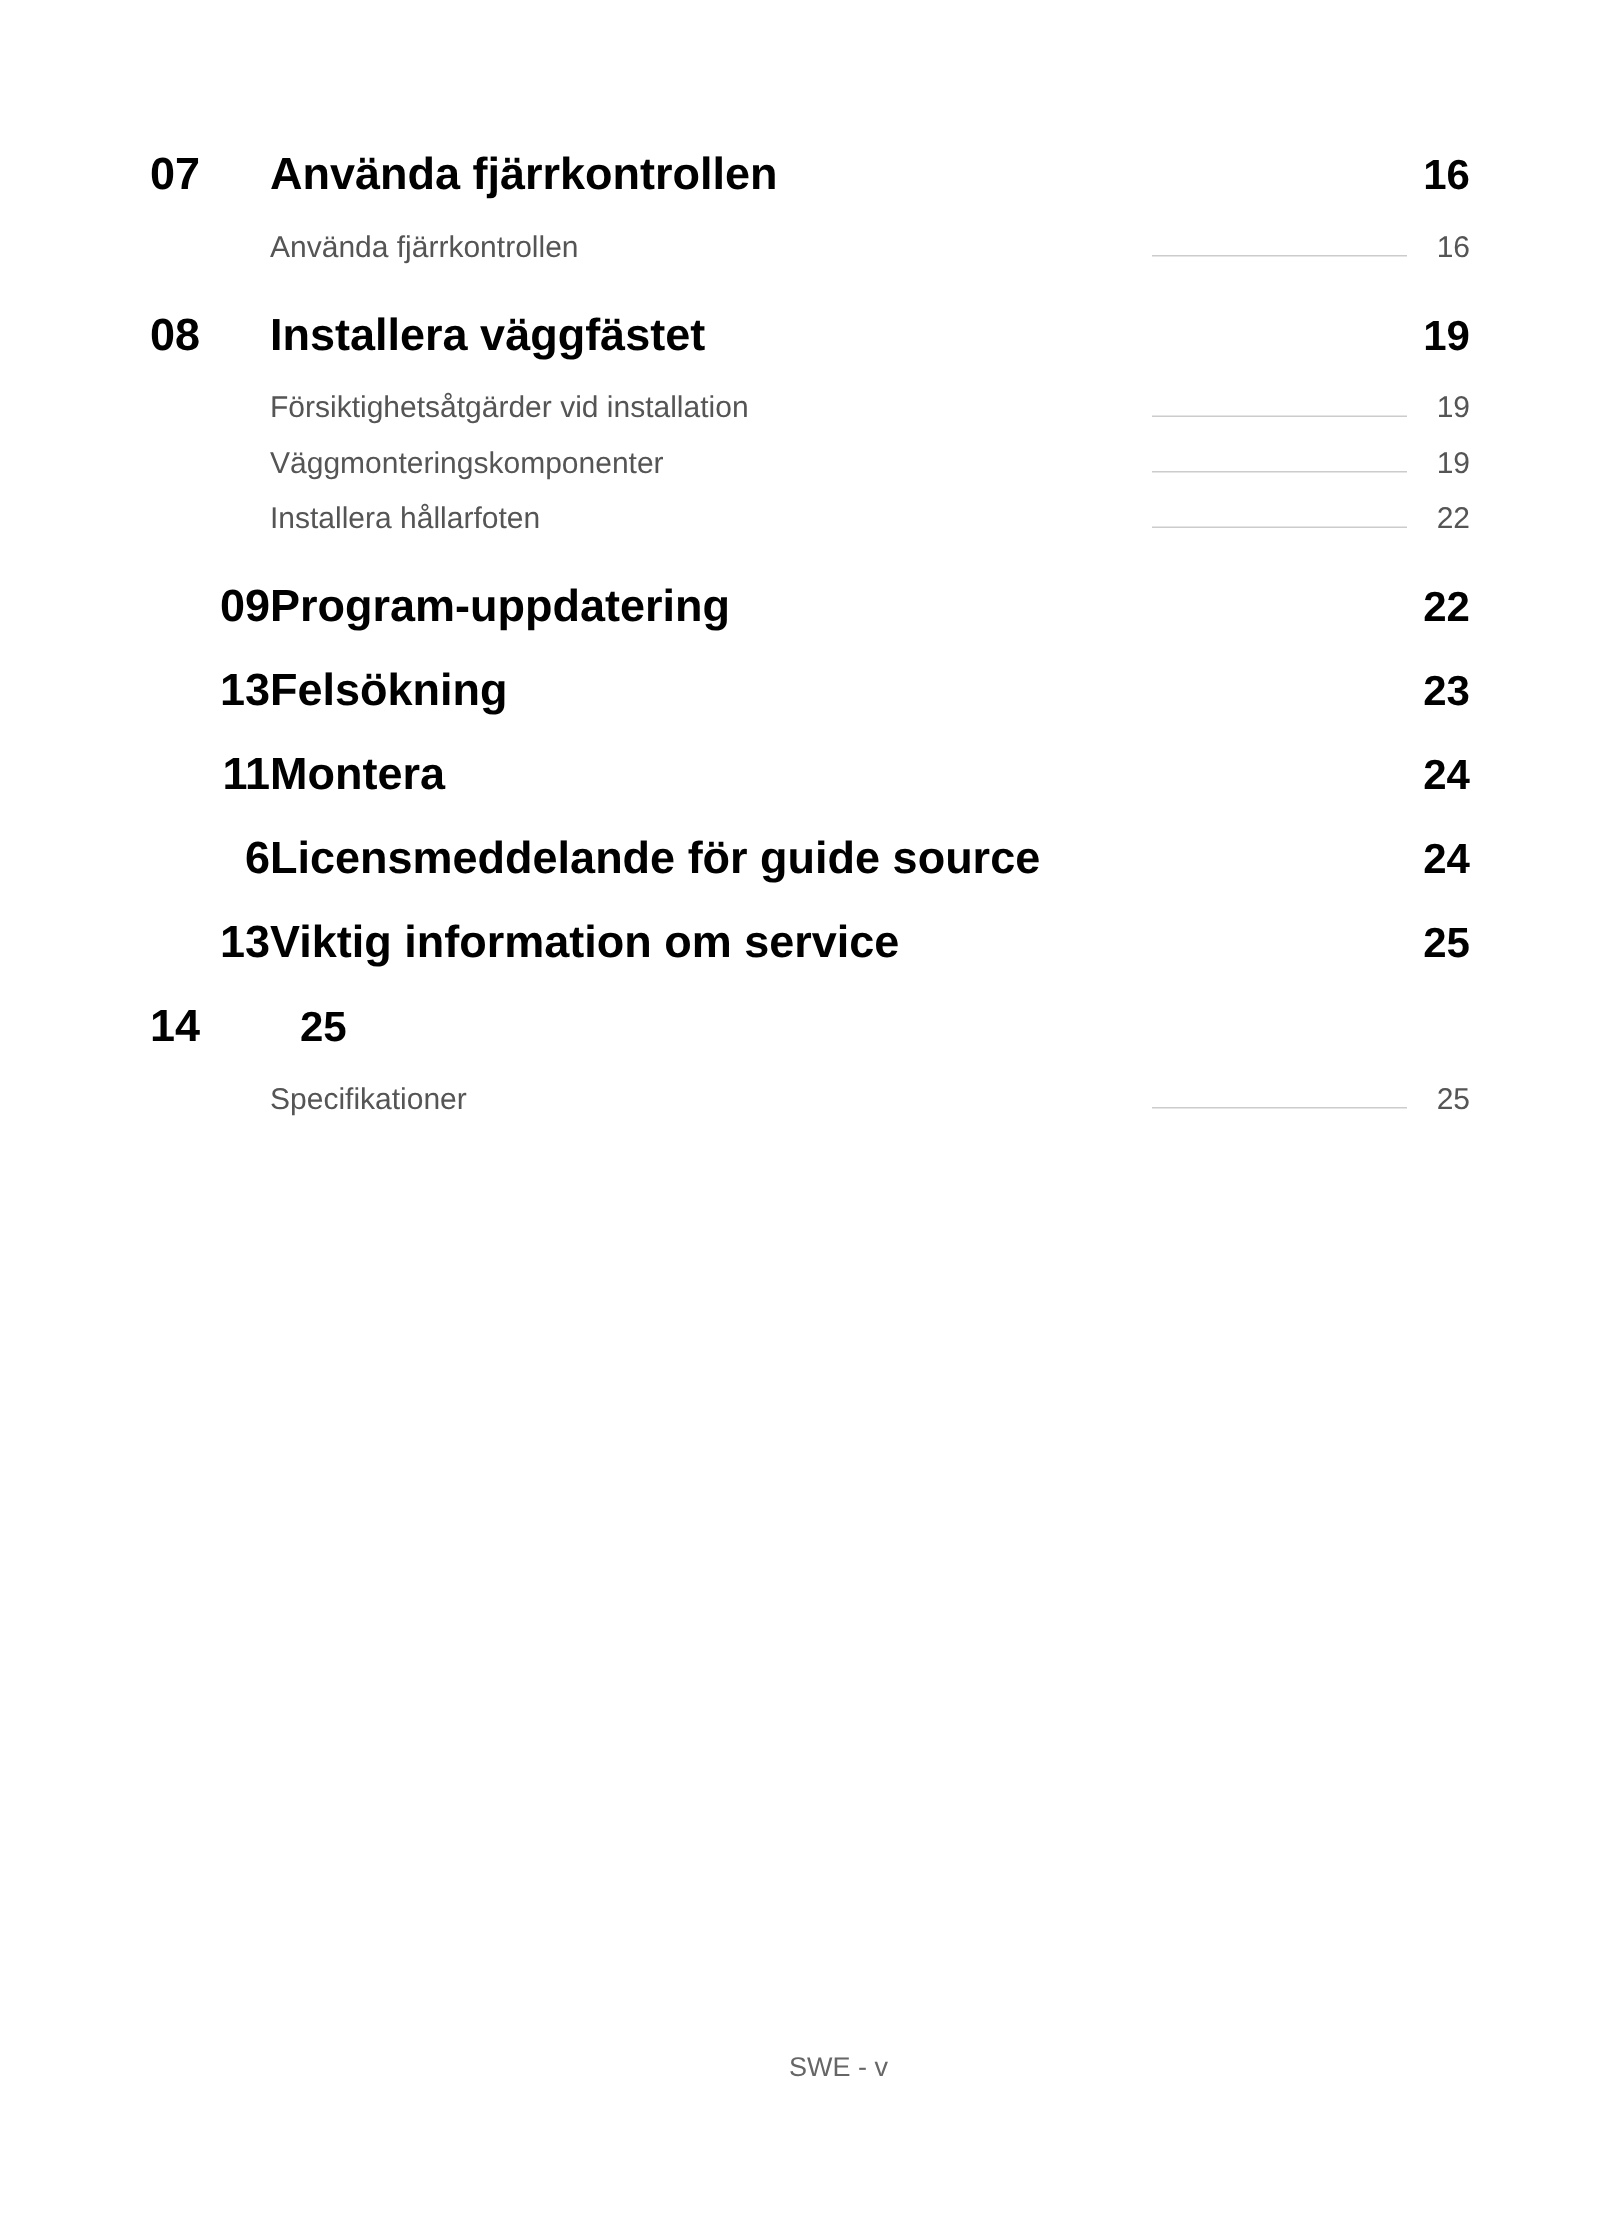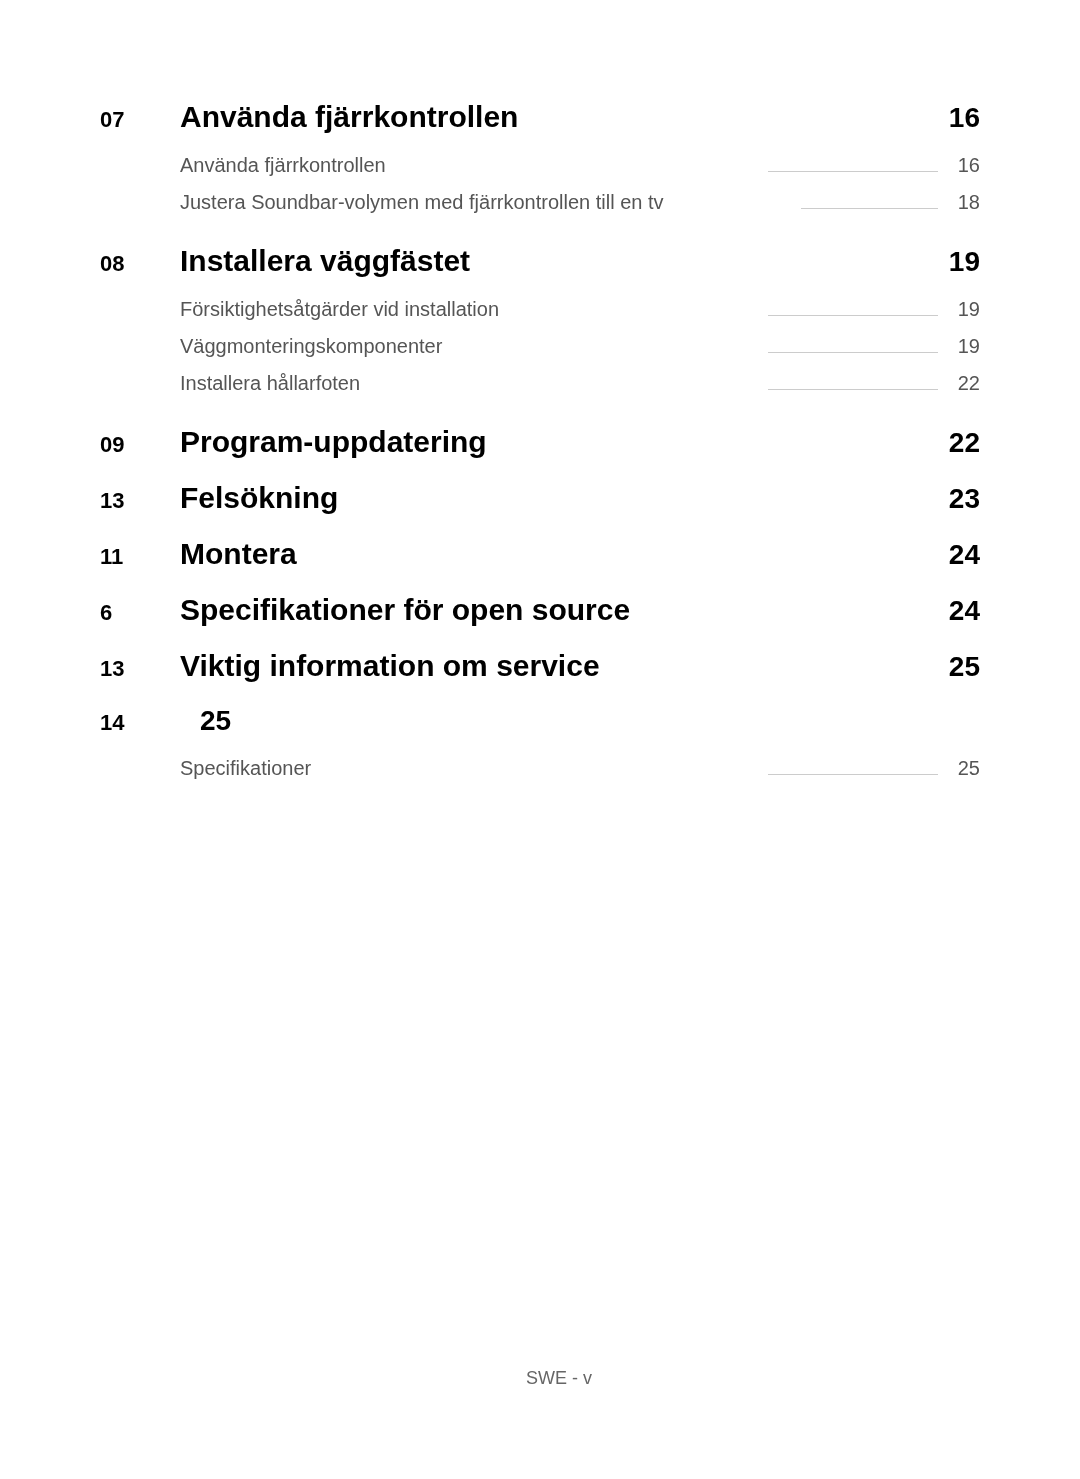--- a/index.html
+++ b/index.html
@@ -17,21 +17,21 @@
     .content {
       padding: 100px 100px 0 100px;
     }
     .section-row {
       display: flex;
       align-items: baseline;
       margin-bottom: 20px;
     }
     .section-number {
       width: 80px;
-      font-size: 22px;
+      font-size: 30px;
       font-weight: bold;
       color: #000;
       flex-shrink: 0;
     }
     .section-title-wrap {
       flex: 1;
       display: flex;
       align-items: baseline;
       justify-content: space-between;
     }
@@ -72,20 +72,21 @@
       font-size: 20px;
       color: #555;
       width: 30px;
       text-align: right;
     }
     .section-block {
       margin-bottom: 30px;
     }
     .section-block.tight {
       margin-bottom: 22px;
+      text-align: right;
     }
     .footer {
       position: absolute;
       bottom: 90px;
       left: 0;
       right: 0;
       text-align: center;
       font-size: 18px;
       color: #666;
       margin-left: 38px;
@@ -103,26 +104,20 @@
         <div class="section-title">Använda fjärrkontrollen</div>
         <div class="section-page">16</div>
       </div>
     </div>
     <div class="sub-row">
       <div class="sub-title">Använda fjärrkontrollen</div>
       <div class="sub-filler"></div>
       <div class="leader"></div>
       <div class="sub-page">16</div>
     </div>
-    <div class="sub-row">
-      <div class="sub-title">Justera Soundbar-volymen med fjärrkontrollen till en tv</div>
-      <div class="sub-filler"></div>
-      <div class="leader"></div>
-      <div class="sub-page">18</div>
-    </div>
   </div>
 
   <div class="section-block">
     <div class="section-row">
       <div class="section-number">08</div>
       <div class="section-title-wrap">
         <div class="section-title">Installera väggfästet</div>
         <div class="section-page">19</div>
       </div>
     </div>
@@ -173,21 +168,21 @@
         <div class="section-title">Montera</div>
         <div class="section-page">24</div>
       </div>
     </div>
   </div>
 
   <div class="section-block tight">
     <div class="section-row">
       <div class="section-number">6</div>
       <div class="section-title-wrap">
-        <div class="section-title">Specifikationer för open source</div>
+        <div class="section-title">Licensmeddelande för guide source</div>
         <div class="section-page">24</div>
       </div>
     </div>
   </div>
 
   <div class="section-block tight">
     <div class="section-row">
       <div class="section-number">13</div>
       <div class="section-title-wrap">
         <div class="section-title">Viktig information om service</div>

